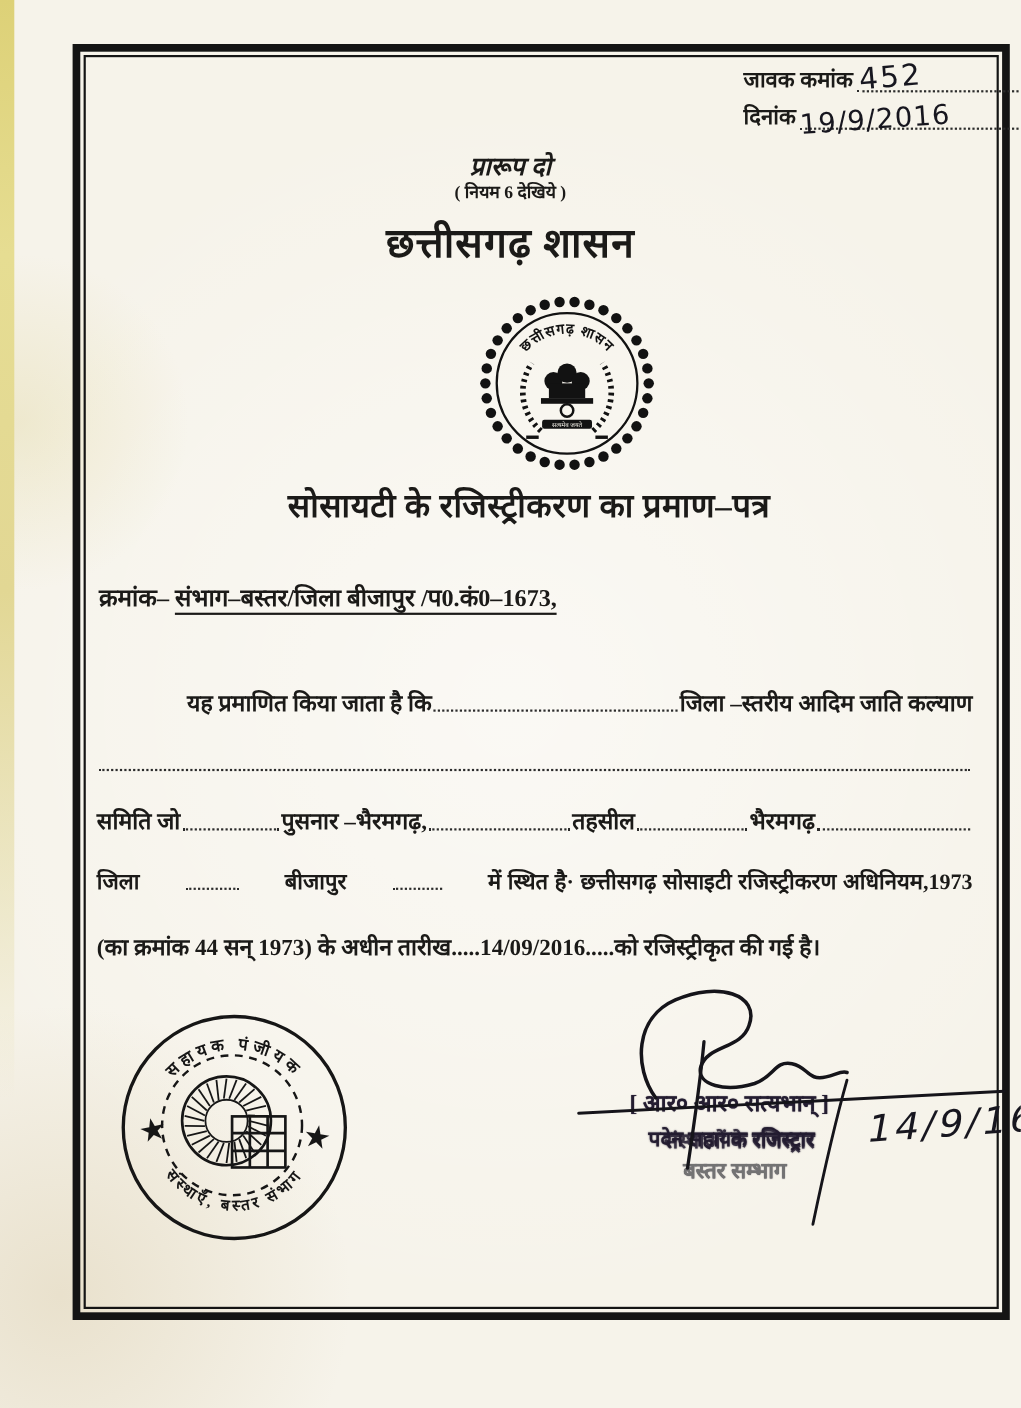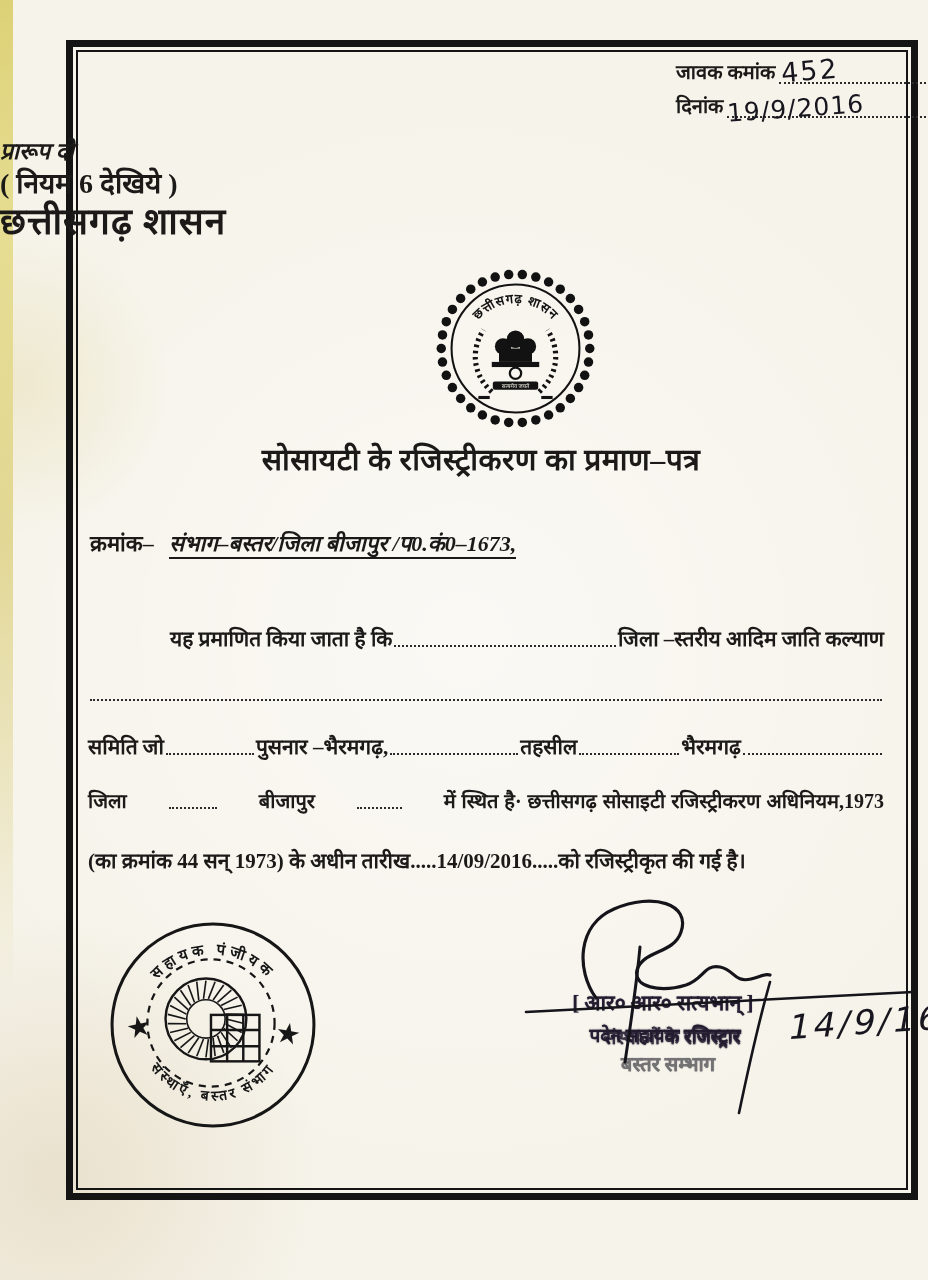--- a/index.html
+++ b/index.html
@@ -20,30 +20,30 @@
 
   
   .dispatch{position:absolute;top:58px;right:2px;width:250px;font-weight:700;font-size:20px;}
   .disp-row{display:flex;margin-bottom:7px;}
   .disp-label{white-space:nowrap;padding-right:4px;}
   .disp-line{flex:1;border-bottom:2.5px dotted #2c2c2c;position:relative;height:24px;}
   .hw{font-family:"DejaVu Sans",sans-serif;font-weight:400;color:#17161f;}
   .hw-num{position:absolute;left:2px;bottom:-4px;font-size:27px;transform:rotate(-5deg);letter-spacing:2px;white-space:nowrap;}
   .hw-date{position:absolute;left:0px;bottom:-7px;font-size:25px;transform:rotate(-4deg);letter-spacing:1px;white-space:nowrap;}
 
-  .center{}
+  .center{text-align:center;}
   .form-line{position:absolute;top:134px;left:0;width:100%;font-size:23px;font-weight:700;font-style:italic;}
-  .rule-line{position:absolute;top:163px;left:0;width:100%;font-size:28px;font-weight:700;}
+  .rule-line{position:absolute;top:163px;left:0;width:100%;font-size:16px;font-weight:700;}
   .gov-line{position:absolute;top:194px;left:0;width:100%;font-size:37px;font-weight:700;letter-spacing:1px;}
 
   .emblem{position:absolute;left:433px;top:266px;}
   .title{position:absolute;top:438px;left:66px;width:830px;text-align:center;font-size:30px;font-weight:700;letter-spacing:.5px;}
 
   .serial{position:absolute;top:527px;left:90px;font-size:22px;font-weight:700;white-space:nowrap;}
-  .serial .val{border-bottom:2.5px solid #1b1a18;padding-bottom:1px;margin-left:10px;font-style:italic;}
+  .serial .val{border-bottom:2.5px solid #1b1a18;padding-bottom:1px;}
 
   .para{position:absolute;left:88px;right:44px;top:598px;font-size:21px;font-weight:700;}
   .pline{display:flex;align-items:flex-end;height:54px;white-space:nowrap;}
   .dl{border-bottom:2.6px dotted #2b2b2b;height:1px;align-self:flex-end;margin:0 2px 5px 2px;}
   .grow{flex:1 1 auto;}
   .ind{width:82px;flex:0 0 auto;}
   .tight{font-size:20px;word-spacing:1px;gap:40px;}
 
   
   .seal{position:absolute;left:106px;top:918px;}

